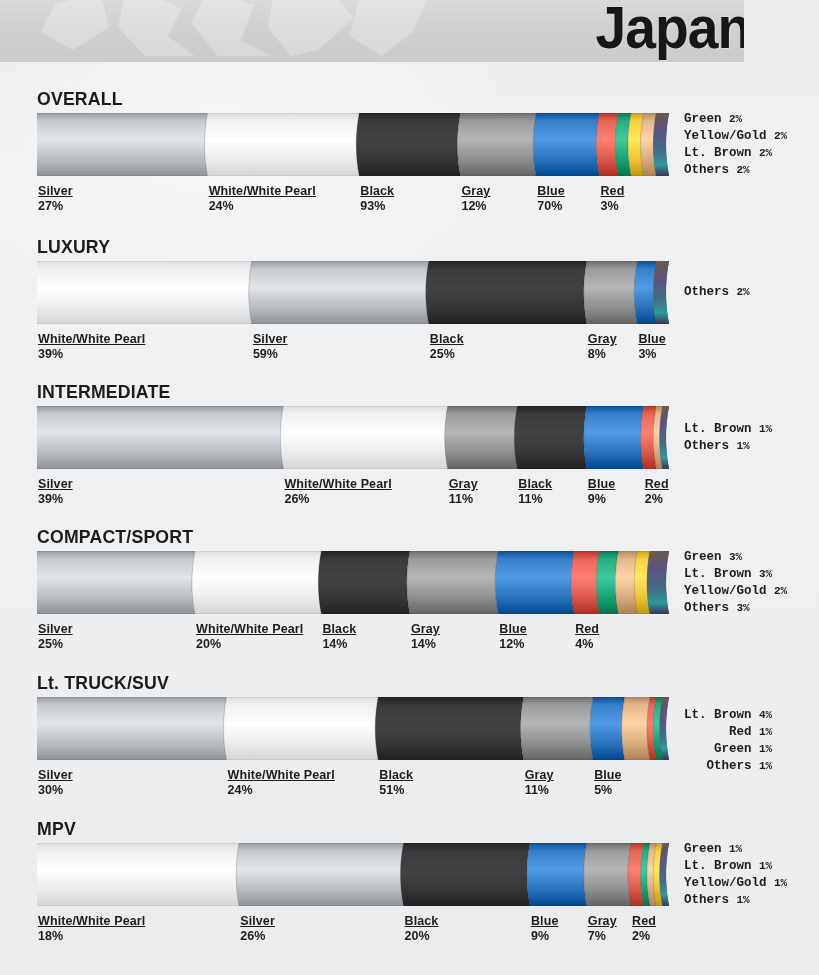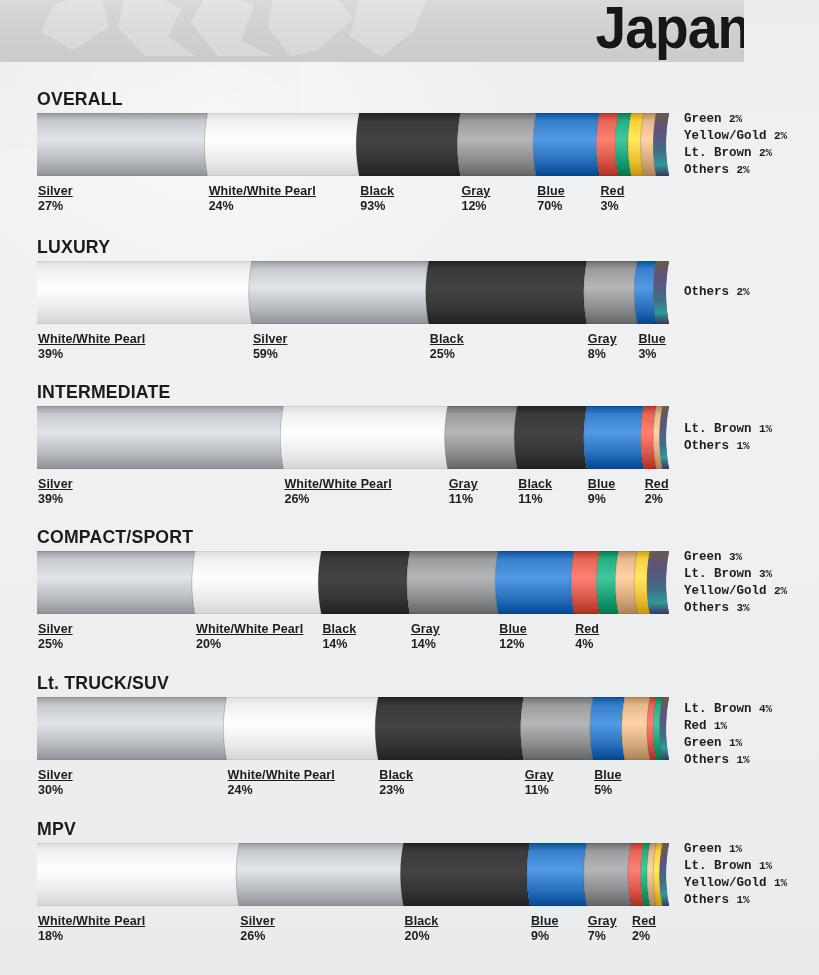--- a/index.html
+++ b/index.html
@@ -677,31 +677,31 @@
       <div class="blabel" style="left: 38px; top: 96px;">
         <span class="nm">Silver</span>
         <span class="pc">30%</span>
       </div>
       <div class="blabel" style="left: 227.6px; top: 96px;">
         <span class="nm">White/White Pearl</span>
         <span class="pc">24%</span>
       </div>
       <div class="blabel" style="left: 379.28px; top: 96px;">
         <span class="nm">Black</span>
-        <span class="pc">23%</span>
+        <span class="pc">51%</span>
       </div>
       <div class="blabel" style="left: 524.64px; top: 96px;">
         <span class="nm">Gray</span>
         <span class="pc">11%</span>
       </div>
       <div class="blabel" style="left: 594.16px; top: 96px;">
         <span class="nm">Blue</span>
         <span class="pc">5%</span>
       </div>
-      <div class="legend" style="top: 29px;">
+      <div class="legend" style="top: 35px; text-align: right;">
         <div class="row"><span>Lt. Brown </span><span class="v">4%</span></div>
         <div class="row"><span>Red </span><span class="v">1%</span></div>
         <div class="row"><span>Green </span><span class="v">1%</span></div>
         <div class="row"><span>Others </span><span class="v">1%</span></div>
       </div>
     </div>
     <div class="section" style="top: 818px;">
       <div class="sec-title">MPV</div>
       <div class="bar-wrap" style="top: 25px;">
         <svg class="bar-svg" viewBox="0 0 632 63" preserveAspectRatio="none">

